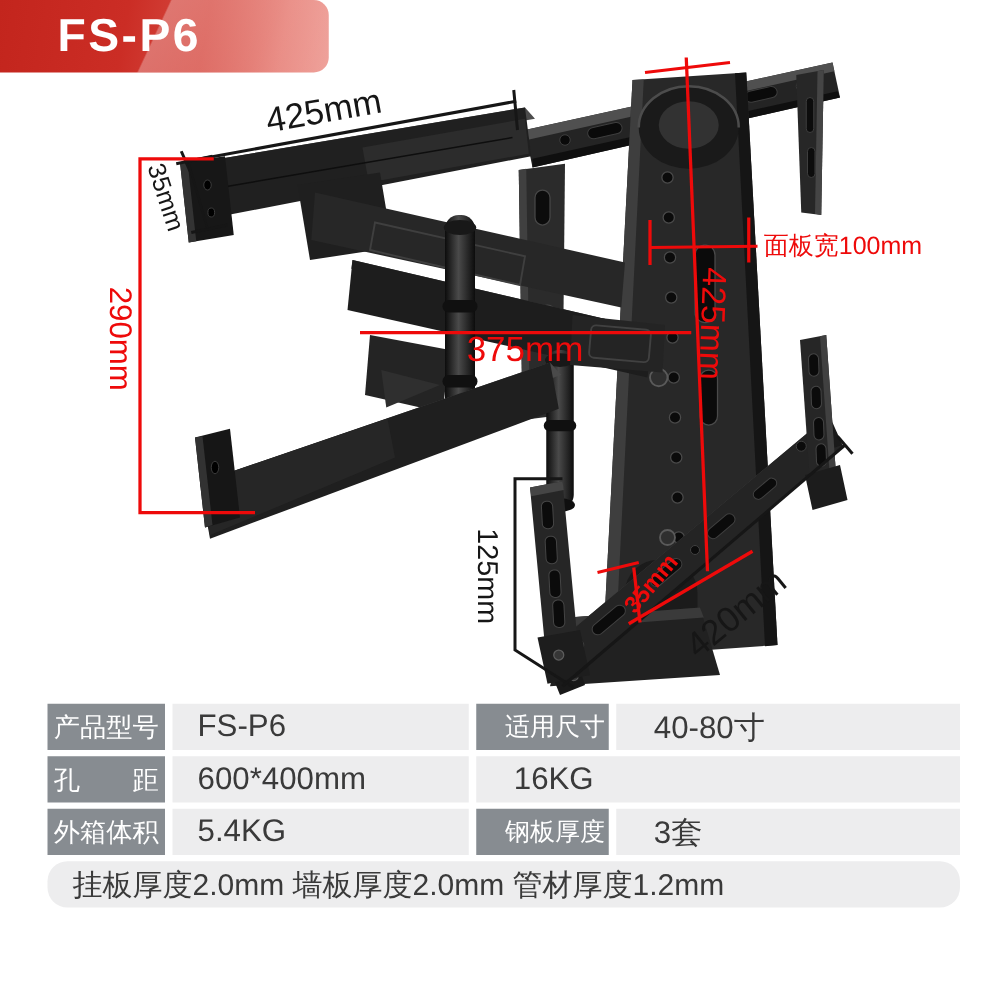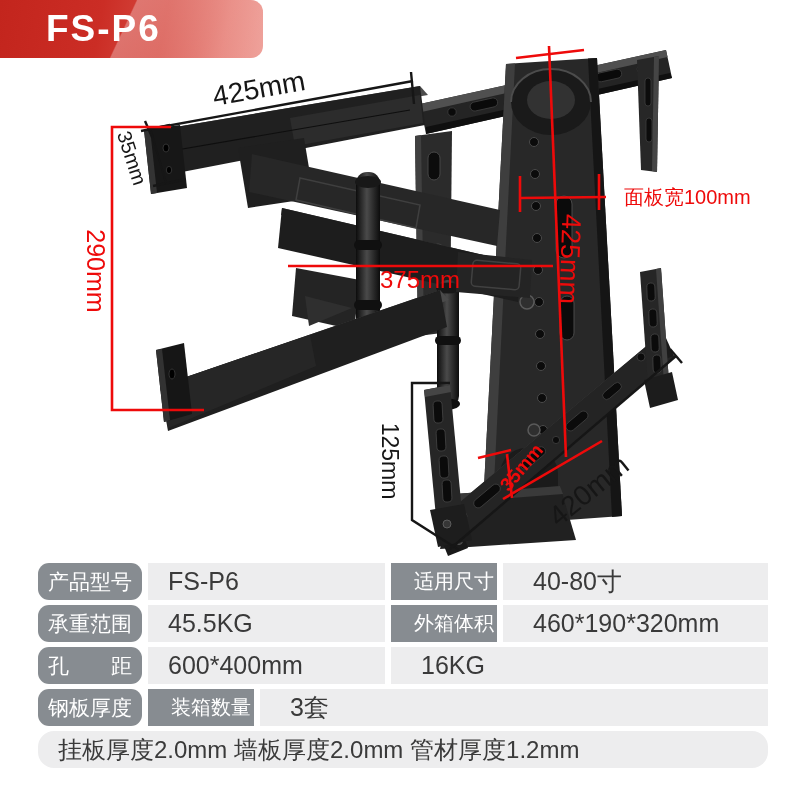--- a/index.html
+++ b/index.html
@@ -19,32 +19,32 @@
   .art{position:absolute;left:0;top:0;width:800px;height:800px;}
 
   
   .ann{position:absolute;display:flex;align-items:center;justify-content:center;
        line-height:1;white-space:nowrap;pointer-events:none;}
   .ann.k{color:#161616;}
   .ann.r{color:#ee0a0a;}
   #a-top  {left:196px;top:74px; width:126px;height:30px;font-size:28px;transform:rotate(-10deg);}
   #a-35l  {left:103px;top:147px;width:58px; height:22px;font-size:20px;transform:rotate(72deg);}
   #a-290  {left:50px; top:258px;width:92px; height:26px;font-size:25px;transform:rotate(90deg);}
-  #a-375  {left:364px;top:266px;width:112px;height:28px;font-size:24px;}
-  #a-panel{left:624px;top:186px;width:136px;height:22px;font-size:20px;justify-content:flex-start;}
+  #a-375  {left:364px;top:266px;width:112px;height:28px;font-size:28px;}
+  #a-panel{left:611px;top:186px;width:136px;height:22px;font-size:20px;justify-content:flex-start;}
   #a-425v {left:519px;top:245px;width:102px;height:28px;font-size:27px;transform:rotate(92deg);}
   #a-35r  {left:490px;top:456px;width:62px; height:22px;font-size:19px;font-weight:bold;transform:rotate(-50deg);}
   #a-125  {left:346px;top:449px;width:88px; height:24px;font-size:23px;transform:rotate(90deg);}
   #a-420  {left:533px;top:477px;width:112px;height:28px;font-size:28px;transform:rotate(-39deg);}
 
   
   .spec{position:absolute;left:38px;top:563px;width:730px;}
   .srow{display:flex;gap:6px;height:37px;margin-bottom:5px;}
   .cl{background:#878c91;color:#fff;font-size:21px;display:flex;align-items:center;justify-content:center;box-sizing:border-box;}
-  .cl1{width:104px;border-radius:11px;}
+  .cl1{width:94px;}
   .cl2{width:106px;font-size:20px;padding-left:20px;}
   .cv{background:#ededee;color:#3a3a3a;font-size:25px;display:flex;align-items:center;box-sizing:border-box;}
   .cv1{width:237px;padding-left:20px;}
   .cv2{flex:1;padding-left:30px;text-align:right;}
   .cvfull{flex:1;padding-left:20px;font-size:24px;border-radius:16px;}
 </style>
 </head>
 <body>
 
 <div class="stage">
@@ -242,33 +242,28 @@
   <div class="ann k" id="a-420">420mm</div>
 
   <div class="spec">
     <div class="srow">
       <div class="cl cl1">产品型号</div>
       <div class="cv cv1">FS-P6</div>
       <div class="cl cl2">适用尺寸</div>
       <div class="cv cv2">40-80寸</div>
     </div>
     <div class="srow">
-      <div class="cl cl1">承重范围</div>
-      <div class="cv cv1">45.5KG</div>
-      <div class="cl cl2">外箱体积</div>
-      <div class="cv cv2">460*190*320mm</div>
-    </div>
-    <div class="srow">
       <div class="cl cl1">孔　　距</div>
       <div class="cv cv1">600*400mm</div>
       <div class="cv cv2">16KG</div>
     </div>
     <div class="srow">
-      <div class="cl cl1">钢板厚度</div>
-      <div class="cl cl2">装箱数量</div>
+      <div class="cl cl1">外箱体积</div>
+      <div class="cv cv1">5.4KG</div>
+      <div class="cl cl2">钢板厚度</div>
       <div class="cv cv2">3套</div>
     </div>
     <div class="srow">
       <div class="cv cvfull">挂板厚度2.0mm 墙板厚度2.0mm 管材厚度1.2mm</div>
     </div>
   </div>
 
 </div>
 
 </body></html>

